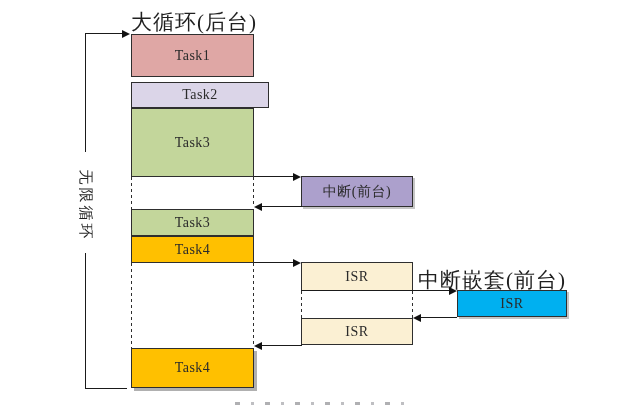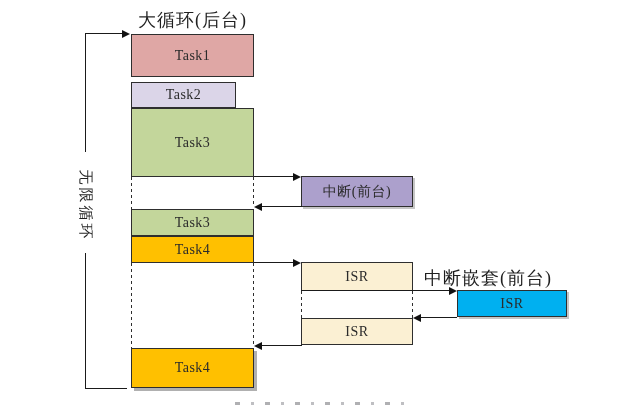--- a/index.html
+++ b/index.html
@@ -15,21 +15,21 @@
     box-sizing:border-box;
     border:1px solid #2e2e2e;
     display:flex;align-items:center;justify-content:center;
     font-size:14px;color:#2b2b2b;
     letter-spacing:0.5px;
   }
   .shadow-strong{box-shadow:3px 3px 0 #b0b0b0;}
   .shadow-soft{box-shadow:2px 2px 0 #c6c6c6;}
   .caption-text{
     position:absolute;
-    font-size:18px;color:#1f1f1f;
+    font-size:21px;color:#1f1f1f;
     text-align:center;letter-spacing:1px;
     white-space:nowrap;
   }
   .hline{position:absolute;height:1px;background:#1a1a1a;}
   .vline{position:absolute;width:1px;background:#1a1a1a;}
   .vdash{
     position:absolute;width:1px;
     background:repeating-linear-gradient(180deg,#2e2e2e 0 3px,transparent 3px 6px);
   }
   .ah-r{position:absolute;width:0;height:0;
@@ -61,21 +61,21 @@
   <div class="caption-text" style="left:131px;top:8px;width:123px;">大循环(后台)</div>
 
   <div class="hline" style="left:85px;top:33px;width:38px;"></div>
   <div class="ah-r" style="left:122px;top:30px;"></div>
   <div class="vline" style="left:85px;top:33px;height:119px;"></div>
   <div class="vline" style="left:85px;top:253px;height:136px;"></div>
   <div class="hline" style="left:85px;top:388px;width:42px;"></div>
   <div class="vertical-label" style="left:43px;top:196px;width:84px;">无限循环</div>
 
   <div class="box" style="left: 131px; top: 34px; width: 123px; height: 43px; background-color: rgb(223, 167, 165);">Task1</div>
-  <div class="box" style="left: 131px; top: 82px; width: 105px; height: 26px; background-color: rgb(219, 213, 232);">Task2</div>
+  <div class="box" style="left: 131px; top: 82px; width: 138px; height: 26px; background-color: rgb(219, 213, 232);">Task2</div>
   <div class="box" style="left: 131px; top: 108px; width: 123px; height: 69px; background-color: rgb(195, 214, 155);">Task3</div>
 
   <div class="vdash" style="left:131px;top:177px;height:32px;"></div>
   <div class="vdash" style="left:253px;top:177px;height:30px;"></div>
 
   <div class="box" style="left: 131px; top: 209px; width: 123px; height: 27px; background-color: rgb(195, 214, 155);">Task3</div>
   <div class="box" style="left: 131px; top: 236px; width: 123px; height: 27px; background-color: rgb(255, 192, 0);">Task4</div>
 
   <div class="vdash" style="left:131px;top:263px;height:85px;"></div>
   <div class="vdash" style="left:253px;top:263px;height:82px;"></div>

